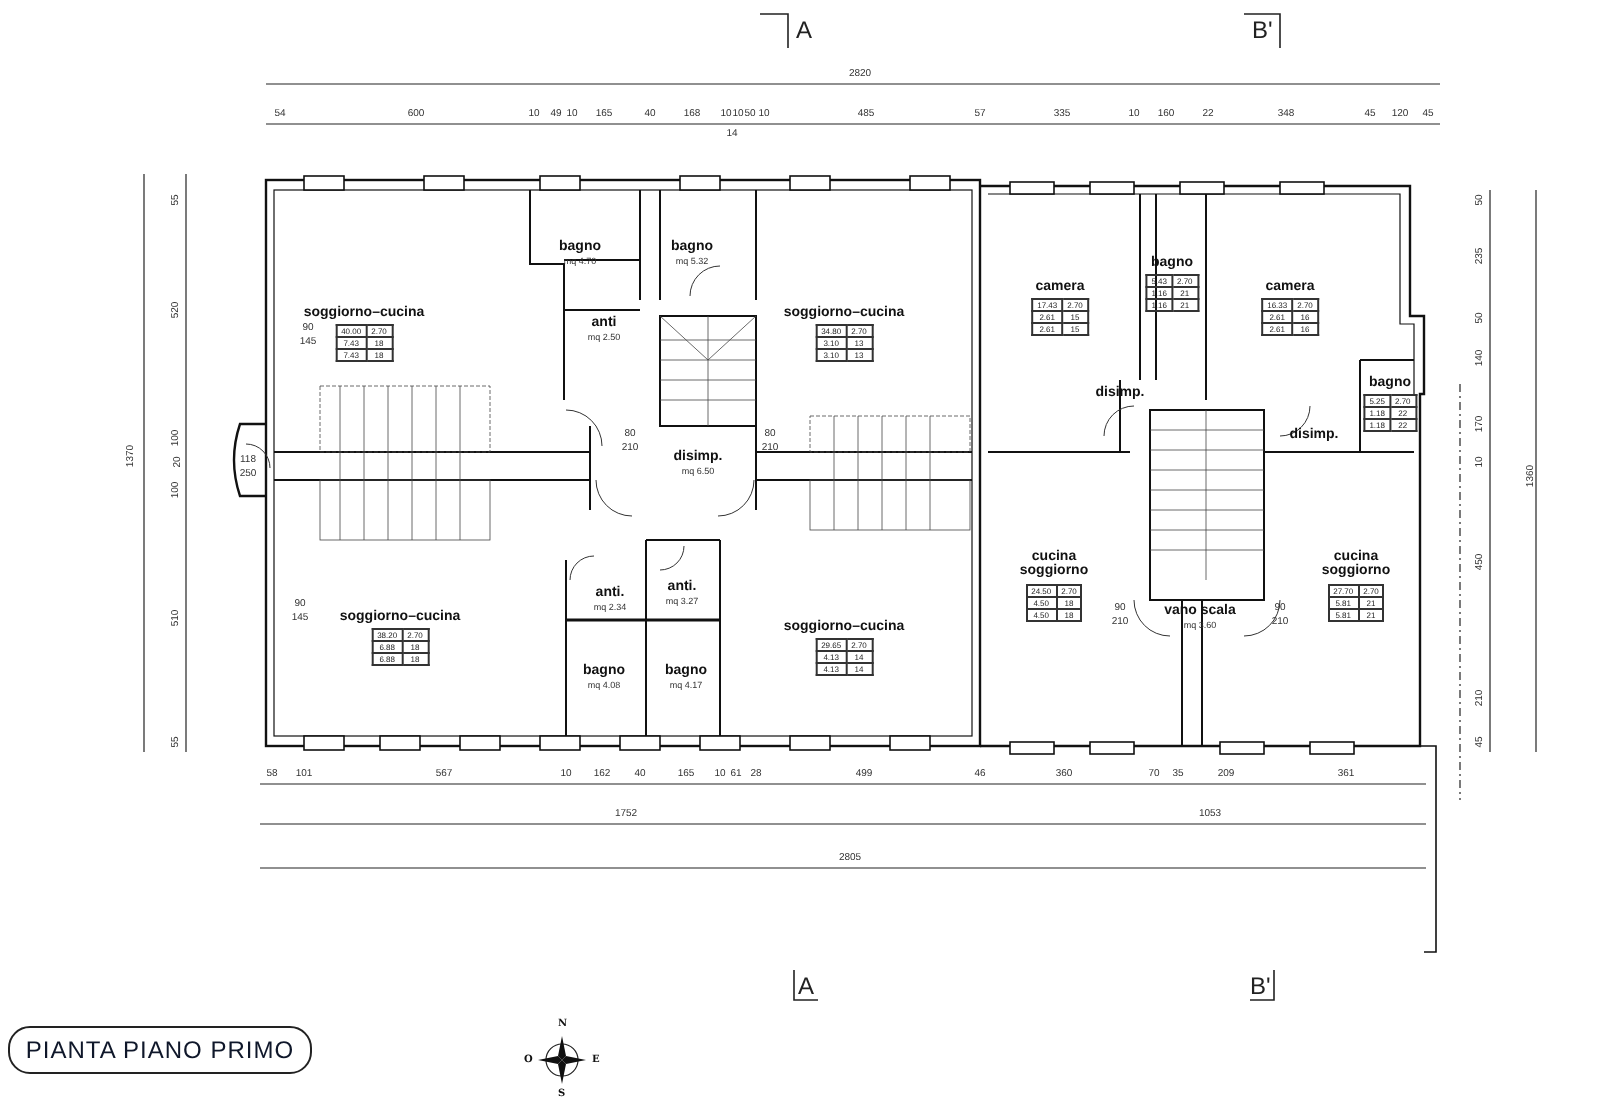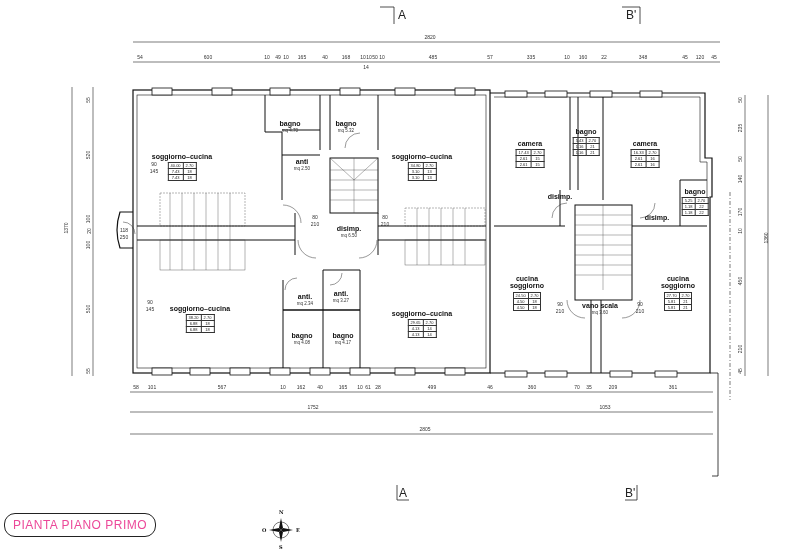--- a/index.html
+++ b/index.html
@@ -6,21 +6,21 @@
   body{width:800px;height:551px;position:relative;overflow:hidden;font-family:"Liberation Sans",sans-serif;color:#222;}
   #plan{position:absolute;left:0;top:0;width:800px;height:551px;}
   .t{position:absolute;font-size:5px;color:#333;white-space:nowrap;transform:translateX(-50%);line-height:1;}
   .room{position:absolute;transform:translateX(-50%);text-align:center;}
   .room .name{font-size:7px;font-weight:bold;color:#111;display:block;line-height:1.05;}
   .room .area{font-size:4.5px;color:#333;display:block;margin-top:1px;}
   .room table{border-collapse:collapse;margin:2px auto 0;}
   .room td{border:0.6px solid #333;font-size:4px;padding:0 2px;height:5px;line-height:5px;color:#222;}
   .sec{position:absolute;font-size:12px;color:#222;}
   .vt{position:absolute;font-size:5px;color:#333;transform:rotate(-90deg);transform-origin:center;white-space:nowrap;}
-  .title-box{position:absolute;left:4px;top:513px;width:150px;height:22px;border:1px solid #222;border-radius:11px;display:flex;align-items:center;justify-content:center;font-size:12px;letter-spacing:0.5px;color:#ec4899;}
+  .title-box{position:absolute;left:4px;top:513px;width:150px;height:22px;border:1px solid #222;border-radius:11px;display:flex;align-items:center;justify-content:center;font-size:12px;letter-spacing:0.5px;color:#0f172a;}
   .compass-l{position:absolute;font-size:5px;font-family:"DejaVu Serif",serif;font-weight:bold;color:#111;}
 </style>
 </head>
 <body>
 
 <svg id="plan" viewBox="0 0 800 551" xmlns="http://www.w3.org/2000/svg">
   <g stroke="#222" fill="none" stroke-width="0.6">
 
     <line x1="133" y1="42" x2="720" y2="42"></line>
     <line x1="133" y1="62" x2="720" y2="62"></line>

